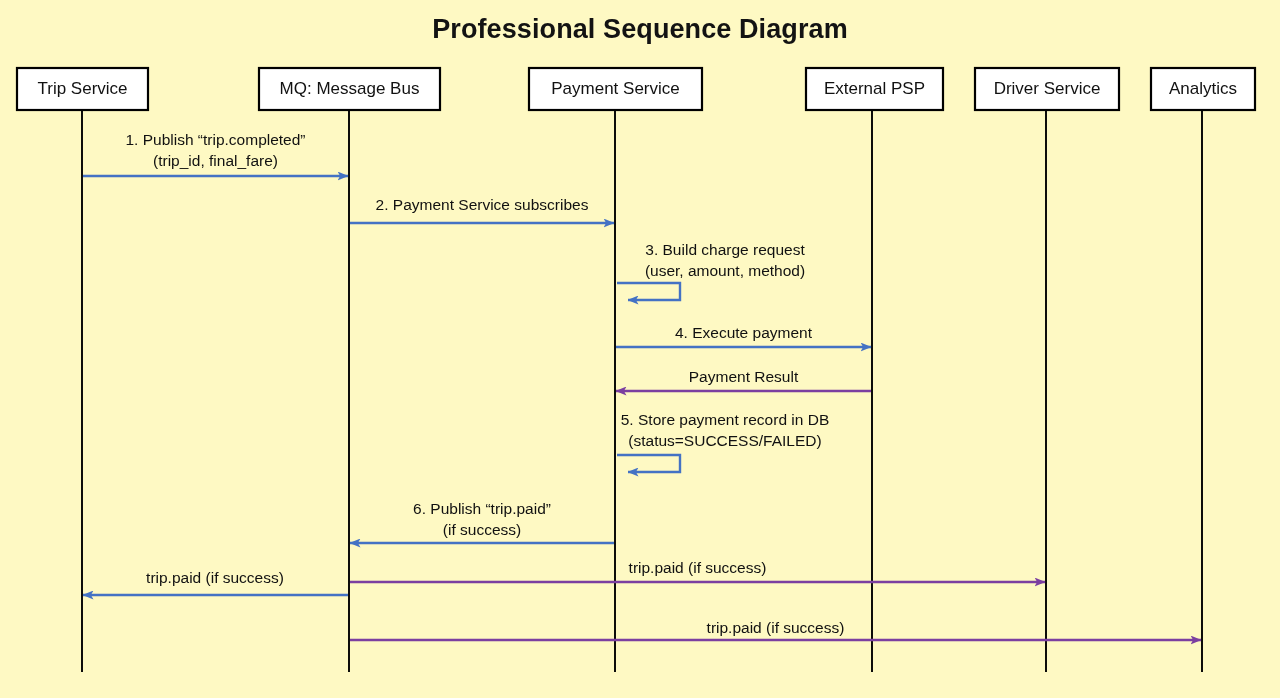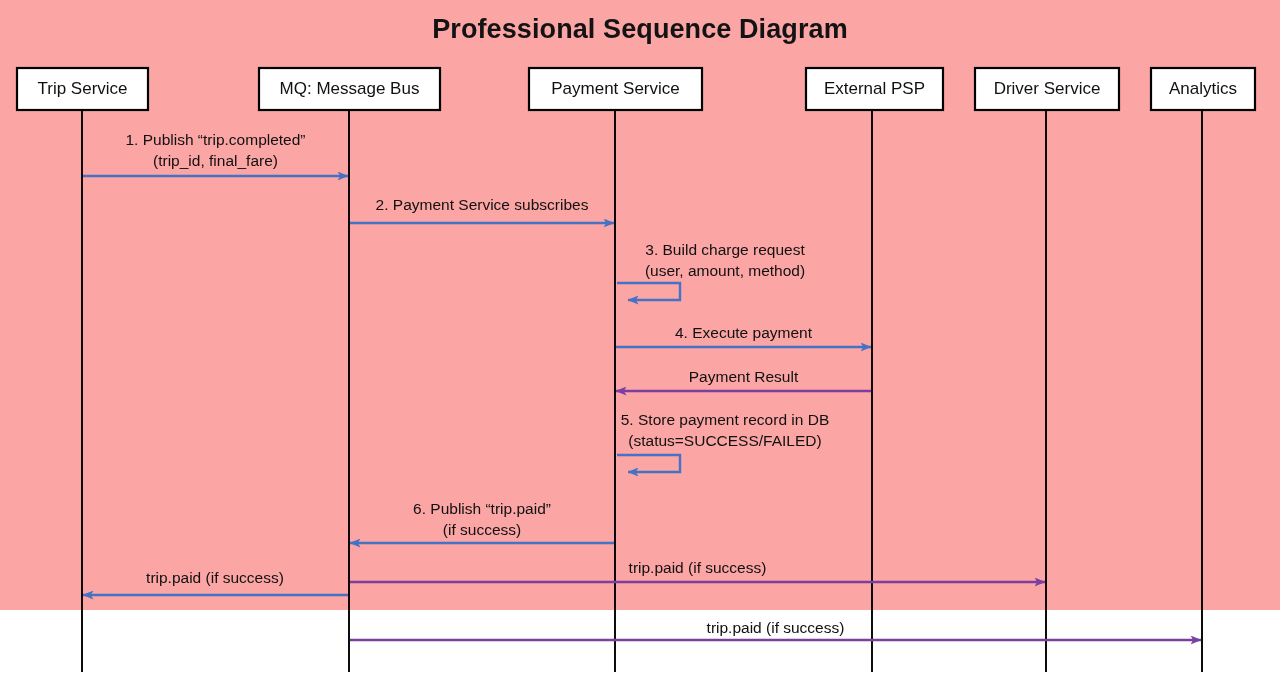--- a/index.html
+++ b/index.html
@@ -11,22 +11,22 @@
   body {
     width: 1280px;
     height: 698px;
     font-family: "Liberation Sans", sans-serif;
     color: #1a1a1a;
     overflow: hidden;
   }
   #stage {
     position: relative;
     width: 1280px;
-    height: 610px;
-    background: #fca5a5;
+    height: 698px;
+    background: #fef9c3;
   }
   #diagram-title {
     position: absolute;
     top: 14px;
     left: 0;
     width: 1280px;
     text-align: center;
     font-size: 27px;
     font-weight: bold;
     letter-spacing: 0.1px;

